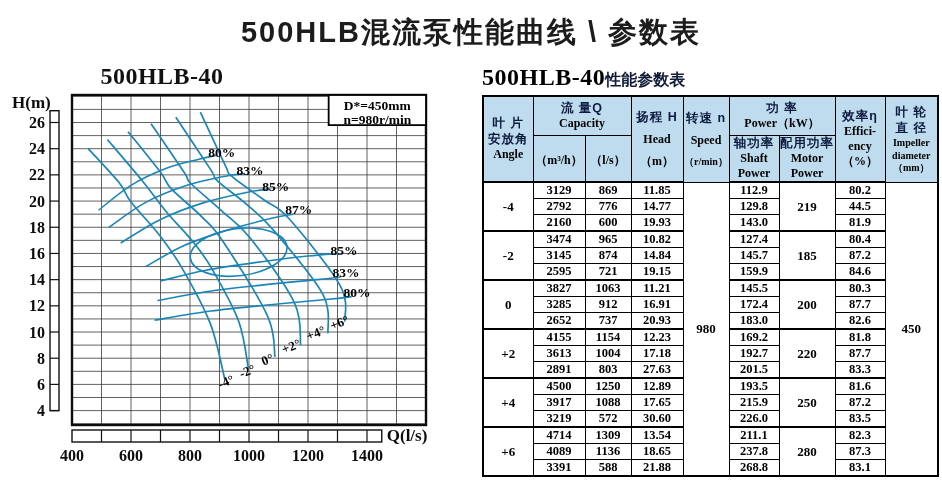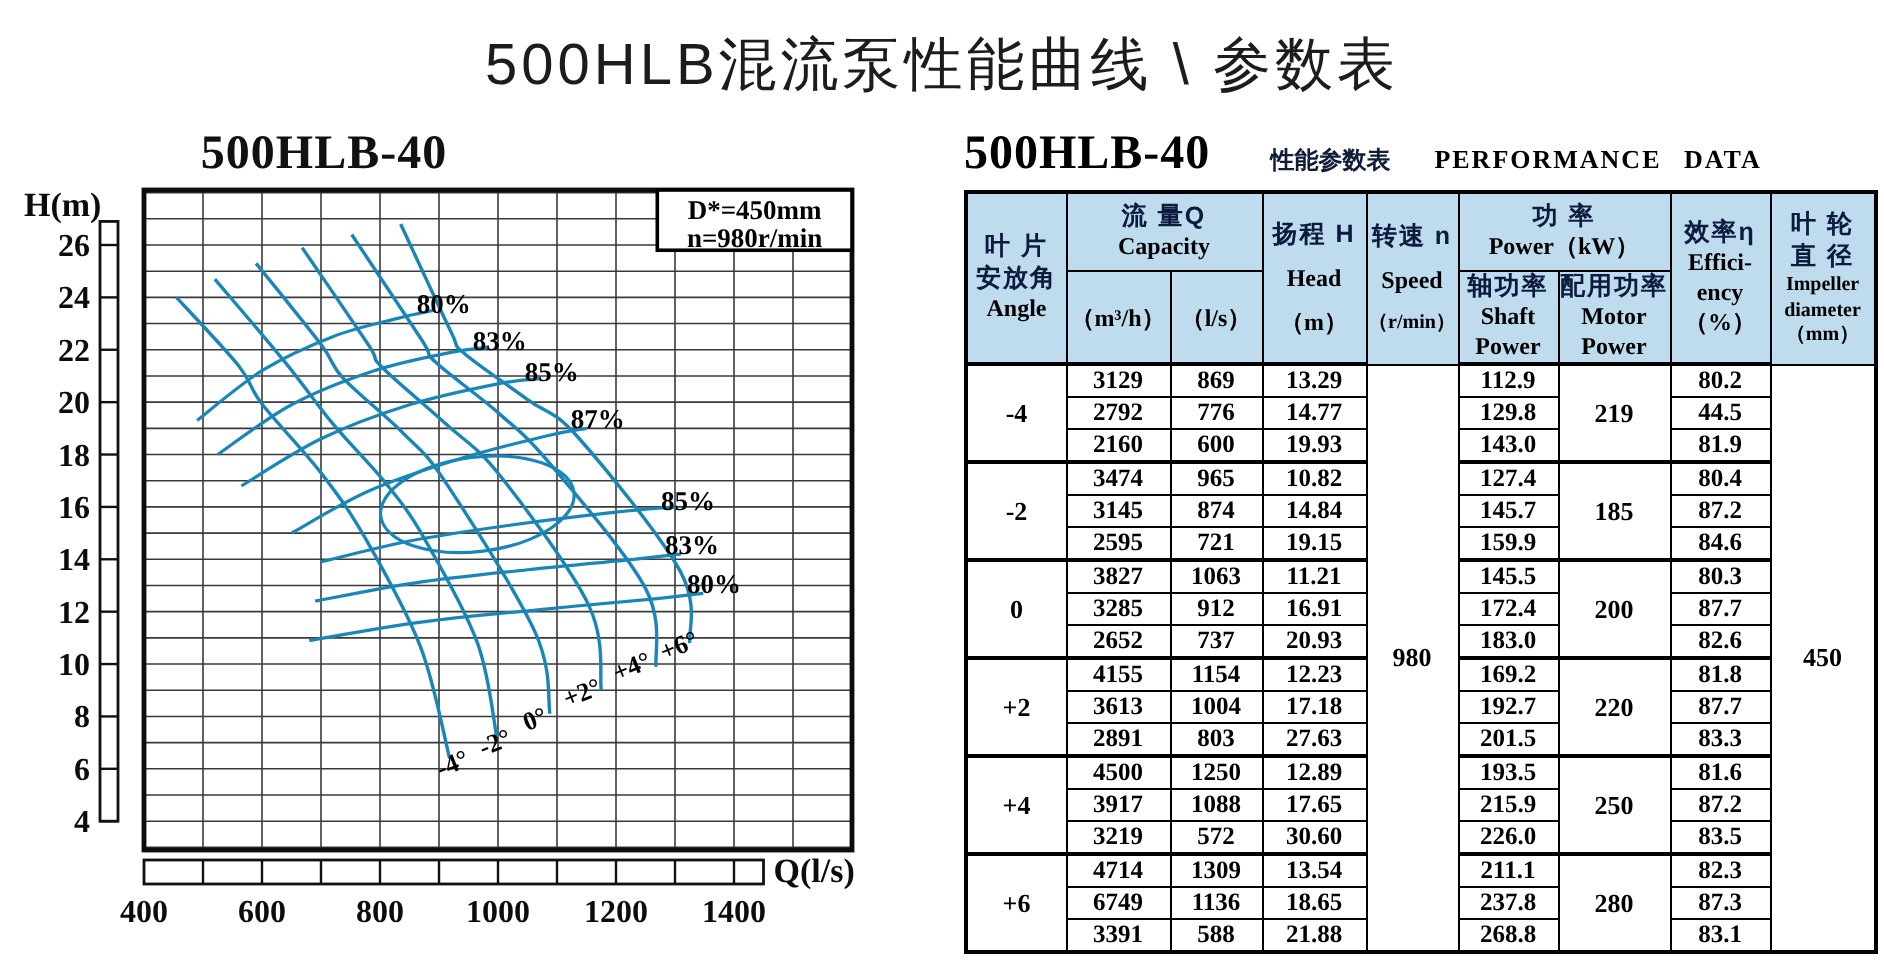--- a/index.html
+++ b/index.html
@@ -1,32 +1,32 @@
 <!DOCTYPE html>
 <html><head>
 <meta charset="utf-8">
 <style>
   html,body{margin:0;padding:0}
   body{width:942px;height:483px;background:#fff;position:relative;overflow:hidden;
        font-family:"Liberation Sans",sans-serif;color:#000}
   .page-title{position:absolute;top:13px;left:0;width:942px;text-align:center;
-       font-size:29px;font-weight:normal;letter-spacing:2px;color:#1c1c1c}
+       font-size:29px;font-weight:bold;letter-spacing:2px;color:#1c1c1c}
   .chart-wrap{position:absolute;left:4px;top:58px;width:470px;height:425px}
   svg text{user-select:none}
   .tick{font:bold 16px "Liberation Serif",serif;fill:#0c0c0c}
   .axis{font:bold 17px "Liberation Serif",serif;fill:#0c0c0c}
   .ctitle{font:bold 24px "Liberation Serif",serif;fill:#111;letter-spacing:.5px}
   .ann{font:bold 13.5px "Liberation Serif",serif;fill:#000}
   .clabel{font:bold 13px "Liberation Serif",serif;fill:#000}
   .elabel{font:bold 13.5px "Liberation Serif",serif;fill:#000}
 
   .table-wrap{position:absolute;left:482px;top:64px;width:458px}
   .tbl-titlebar{display:flex;align-items:baseline;height:27px;margin-bottom:4px}
   .tbl-title{font-family:"Liberation Serif",serif;font-weight:bold;font-size:24px;letter-spacing:.5px}
-  .tbl-sub-cn{font-size:12px;font-weight:bold;margin-left:30px;color:#101c38}
+  .tbl-sub-cn{font-size:16px;font-weight:bold;color:#101c38}
   .tbl-sub-en{font-family:"Liberation Serif",serif;font-weight:bold;font-size:13px;
        margin-left:22px;letter-spacing:1px;word-spacing:7px}
   table{border-collapse:collapse;table-layout:fixed;width:455px;border:2.5px solid #000;background:#fff}
   th,td{border:1px solid #000;padding:0;text-align:center;vertical-align:middle;overflow:hidden}
   thead th{background:#bedcee}
   thead tr.h1 th{height:38px}
   thead tr.h2 th{height:45px}
   .cn{font-size:12.5px;font-weight:bold;color:#0d1b3e;line-height:1.2;letter-spacing:1px}
   .en{font-family:"Liberation Serif",serif;font-size:12px;font-weight:bold;line-height:1.15;letter-spacing:0}
   .en.small{font-size:10px}
@@ -163,21 +163,20 @@
       <text x="8" y="50" class="axis">H(m)</text>
       <text x="382.75" y="383" class="axis">Q(l/s)</text>
       <text x="158" y="26" class="ctitle" text-anchor="middle">500HLB-40</text>
     </svg>
 </div>
 
 <div class="table-wrap">
   <div class="tbl-titlebar">
     <span class="tbl-title">500HLB-40</span>
     <span class="tbl-sub-cn">性能参数表</span>
-    <span class="tbl-sub-en">PERFORMANCE  DATA</span>
   </div>
   <table>
     <colgroup>
       <col style="width:50px">
         <col style="width:52px">
         <col style="width:46px">
       <col style="width:52px">
         <col style="width:46px">
         <col style="width:50px">
       <col style="width:56px">
@@ -254,21 +253,21 @@
             <span class="en">Power</span>
           </div>
         </th>
       </tr>
     </thead>
     <tbody id="tbl-body">
         <tr>
           <td rowspan="3" class="angle-cell group-top">-4</td>
           <td class="num group-top">3129</td>
           <td class="num group-top">869</td>
-          <td class="num group-top">13.29</td>
+          <td class="num group-top">11.85</td>
           <td rowspan="18" class="merged">980</td>
           <td class="num group-top">112.9</td>
           <td rowspan="3" class="merged group-top">219</td>
           <td class="num group-top">80.2</td>
           <td rowspan="18" class="merged">450</td>
         </tr>
         <tr>
           <td class="num">2792</td>
           <td class="num">776</td>
           <td class="num">14.77</td>
@@ -377,21 +376,21 @@
         <tr>
           <td rowspan="3" class="angle-cell group-top">+6</td>
           <td class="num group-top">4714</td>
           <td class="num group-top">1309</td>
           <td class="num group-top">13.54</td>
           <td class="num group-top">211.1</td>
           <td rowspan="3" class="merged group-top">280</td>
           <td class="num group-top">82.3</td>
         </tr>
         <tr>
-          <td class="num">6749</td>
+          <td class="num">4089</td>
           <td class="num">1136</td>
           <td class="num">18.65</td>
           <td class="num">237.8</td>
           <td class="num">87.3</td>
         </tr>
         <tr>
           <td class="num">3391</td>
           <td class="num">588</td>
           <td class="num">21.88</td>
           <td class="num">268.8</td>

